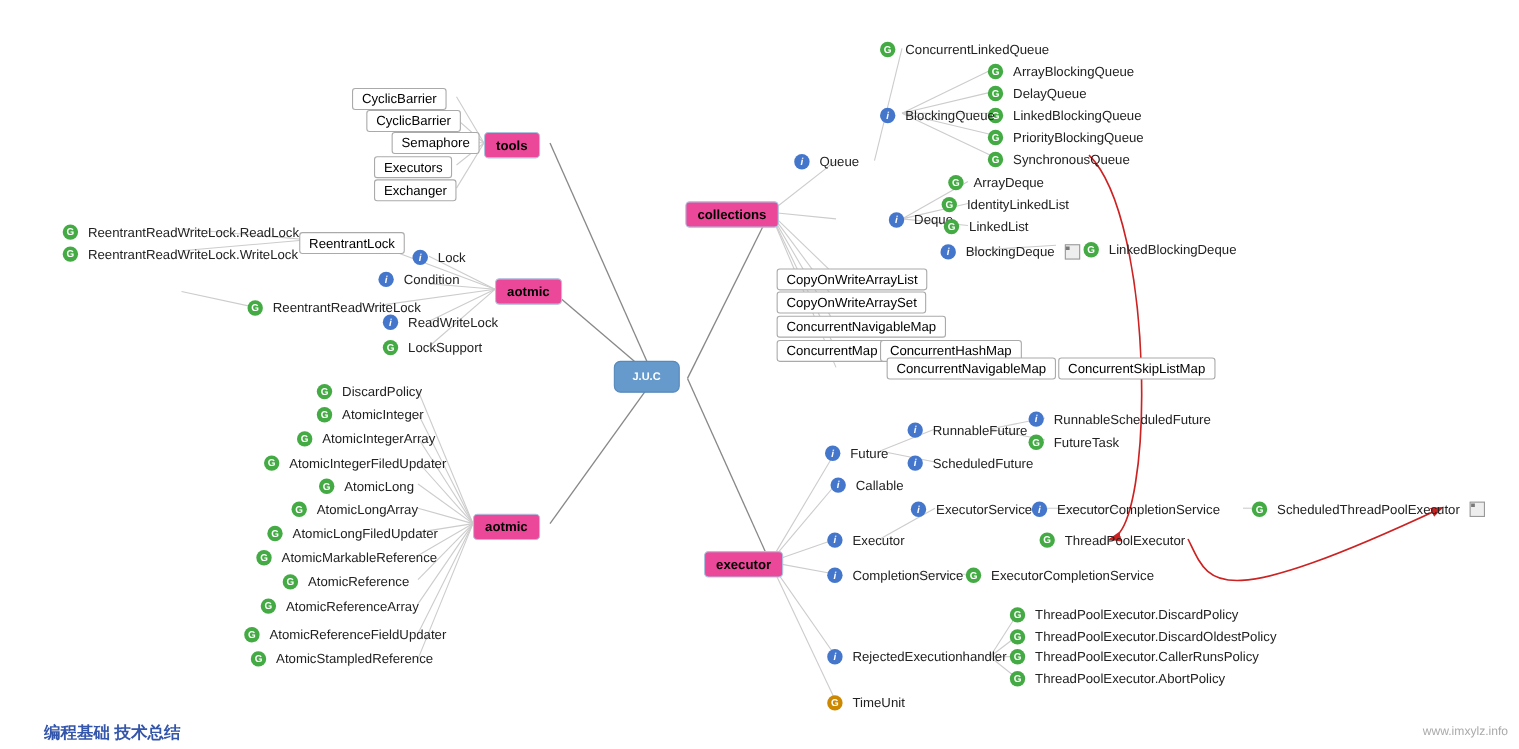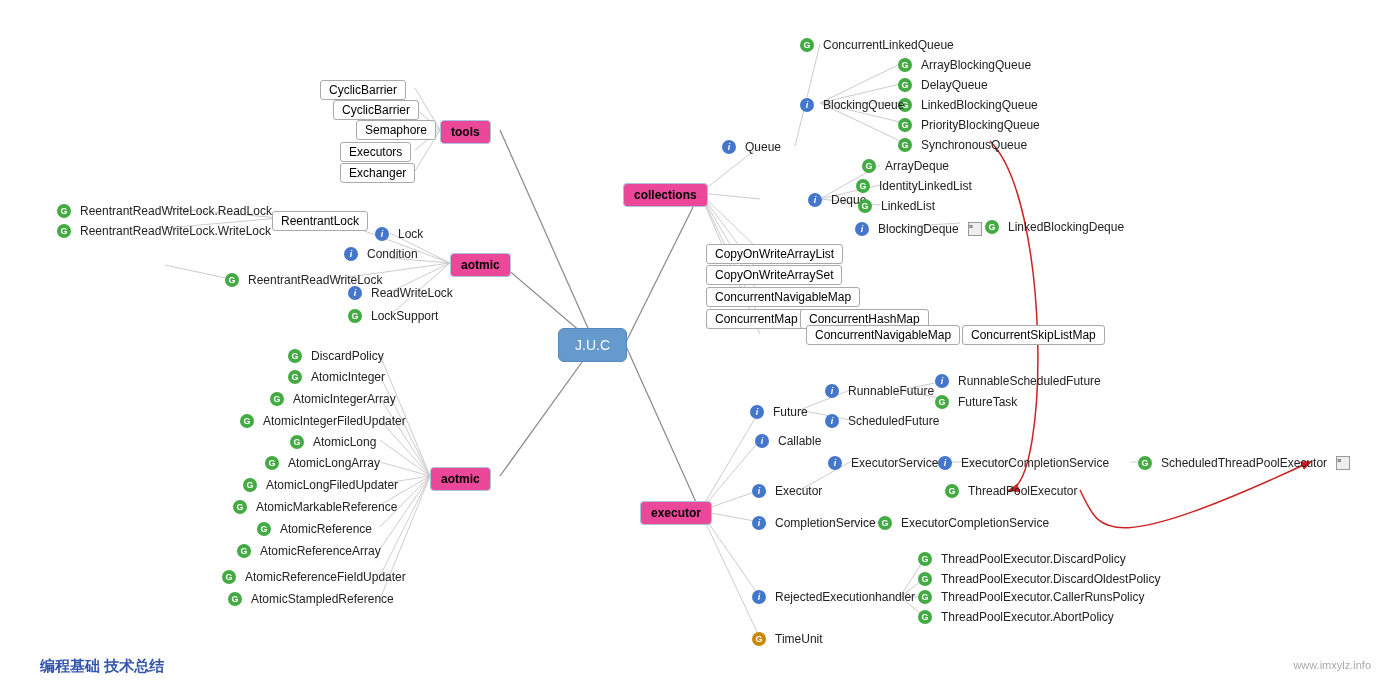--- a/index.html
+++ b/index.html
@@ -37,22 +37,22 @@
       border-radius: 4px;
       padding: 4px 10px;
       font-weight: bold;
       font-size: 12px;
     }
     .node-box-main {
       background: #6699cc;
       border: 1px solid #5588bb;
       border-radius: 6px;
       padding: 8px 16px;
-      font-weight: normal;
-      font-size: 14px;
+      font-weight: bold;
+      font-size: 10px;
       color: white;
     }
     .node-plain {
       padding: 2px 6px;
       font-size: 12px;
       color: #222;
     }
     .node-bordered {
       border: 1px solid #aaa;
       border-radius: 3px;

